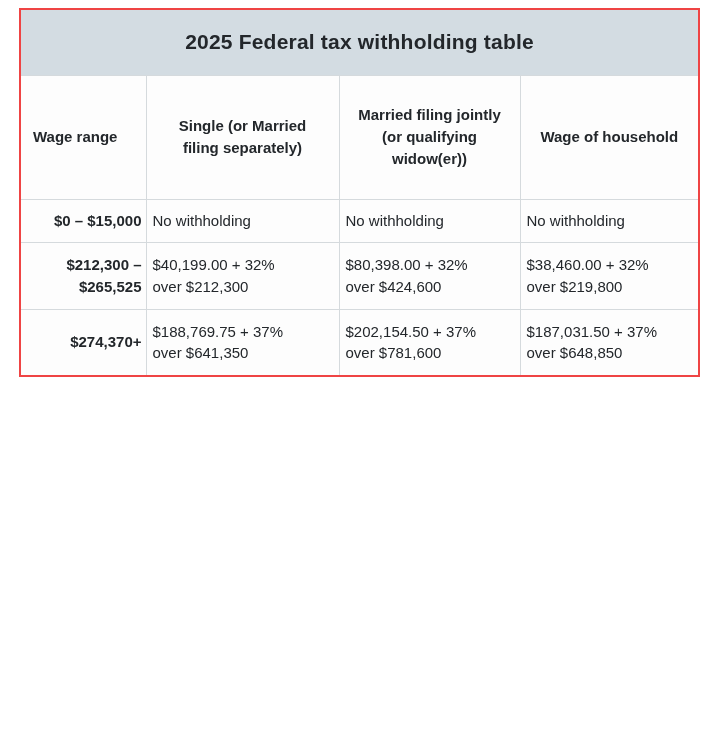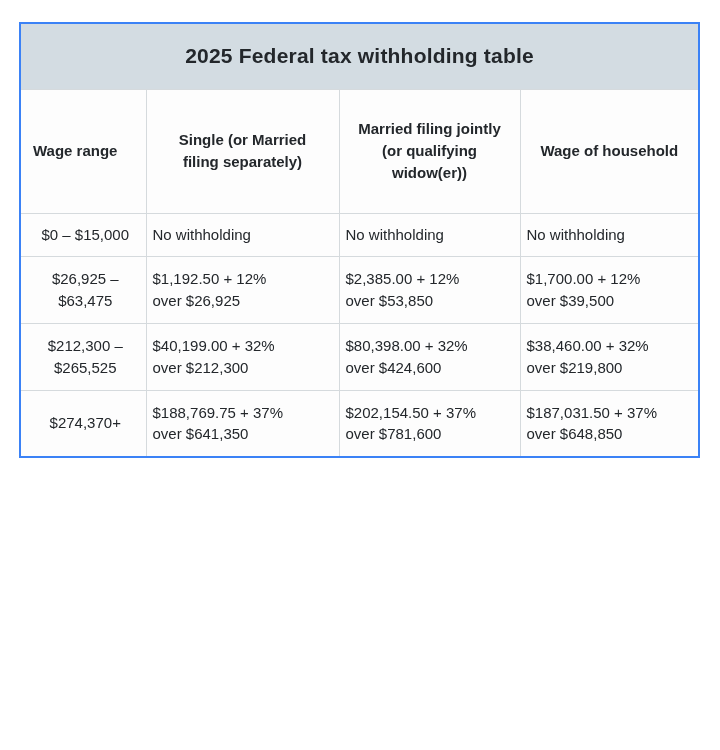--- a/index.html
+++ b/index.html
@@ -11,25 +11,25 @@
   .page {
     position: relative;
     width: 720px;
     height: 750px;
     background: #ffffff;
     overflow: hidden;
   }
   table.tax-table {
     position: absolute;
     left: 19px;
-    top: 22px;
+    top: 8px;
     width: 679px;
     table-layout: fixed;
     border-collapse: collapse;
-    border: 2px solid #3b82f6;
+    border: 2px solid #ef4444;
     color: var(--text-color, #23272b);
   }
   table.tax-table th,
   table.tax-table td {
     border: 1px solid #d5dadd;
     vertical-align: middle;
     font-size: 15px;
     line-height: 1.45;
   }
   tr.title-row th {
@@ -53,23 +53,24 @@
     padding-left: 12px;
   }
   tbody tr { height: 67px; }
   tbody tr:first-child { height: 43px; }
   tbody td {
     background: var(--cell-bg, #fdfdfd);
     text-align: left;
     padding: 4px 6px;
   }
   tbody td.wage {
-    text-align: center;
+    text-align: right;
     padding-left: 8px;
     padding-right: 4px;
+    font-weight: bold;
   }
 </style>
 </head>
 <body>
 
 <div class="page">
   <table class="tax-table">
     <colgroup>
       <col style="width:126px">
       <col style="width:193px">
@@ -88,26 +89,20 @@
         </tr>
     </thead>
     <tbody>
         <tr>
           <td class="wage">$0 – $15,000</td>
           <td class="amt">No withholding</td>
           <td class="amt">No withholding</td>
           <td class="amt">No withholding</td>
         </tr>
         <tr>
-          <td class="wage">$26,925 –<br>$63,475</td>
-          <td class="amt">$1,192.50 + 12%<br>over $26,925</td>
-          <td class="amt">$2,385.00 + 12%<br>over $53,850</td>
-          <td class="amt">$1,700.00 + 12%<br>over $39,500</td>
-        </tr>
-        <tr>
           <td class="wage">$212,300 –<br>$265,525</td>
           <td class="amt">$40,199.00 + 32%<br>over $212,300</td>
           <td class="amt">$80,398.00 + 32%<br>over $424,600</td>
           <td class="amt">$38,460.00 + 32%<br>over $219,800</td>
         </tr>
         <tr>
           <td class="wage">$274,370+</td>
           <td class="amt">$188,769.75 + 37%<br>over $641,350</td>
           <td class="amt">$202,154.50 + 37%<br>over $781,600</td>
           <td class="amt">$187,031.50 + 37%<br>over $648,850</td>

